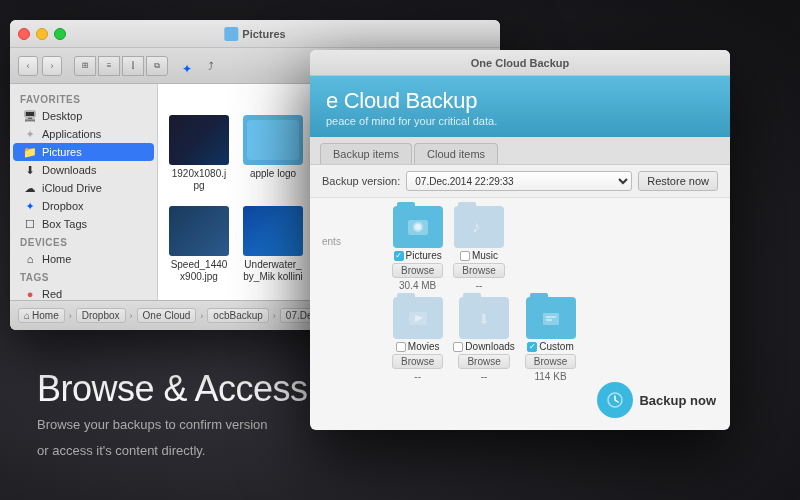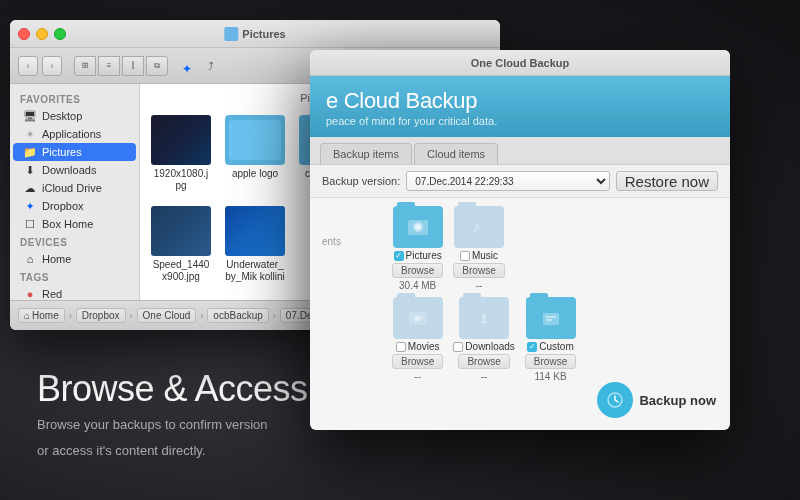--- a/index.html
+++ b/index.html
@@ -152,21 +152,21 @@
       color: #0061fe;
       font-size: 12px;
     }
 
     
     .finder-body {
       display: flex;
       height: calc(100% - 64px - 30px);
     }
     .finder-sidebar {
-      width: 130px;
+      width: 148px;
       background: #e8e8e8;
       border-right: 1px solid #ccc;
       padding: 6px 0;
       overflow-y: auto;
     }
     .sidebar-section-label {
       font-size: 10px;
       font-weight: 700;
       color: #888;
       padding: 4px 10px 2px;
@@ -376,21 +376,21 @@
       padding: 0 4px;
       font-size: 10px;
       color: #333;
     }
     .restore-btn {
       height: 20px;
       background: linear-gradient(to bottom, #f0f0f0, #e0e0e0);
       border: 1px solid #bbb;
       border-radius: 3px;
       padding: 0 8px;
-      font-size: 15px;
+      font-size: 11px;
       color: #333;
       cursor: pointer;
       white-space: nowrap;
     }
     .backup-item {
       display: flex;
       flex-direction: column;
       align-items: center;
       gap: 2px;
     }
@@ -572,21 +572,21 @@
       <div class="sidebar-item">
         <span class="sidebar-icon">☁</span>
         <span>iCloud Drive</span>
       </div>
       <div class="sidebar-item">
         <span class="sidebar-icon" style="color:#0061fe;">✦</span>
         <span>Dropbox</span>
       </div>
       <div class="sidebar-item">
         <span class="sidebar-icon">☐</span>
-        <span>Box Home</span>
+        <span>Box Tags</span>
       </div>
       <div class="sidebar-section-label">Devices</div>
       <div class="sidebar-item">
         <span class="sidebar-icon">⌂</span>
         <span>Home</span>
       </div>
       <div class="sidebar-section-label">Tags</div>
       <div class="sidebar-item">
         <span class="sidebar-icon" style="color:#e05050;">●</span>
         <span>Red</span>

